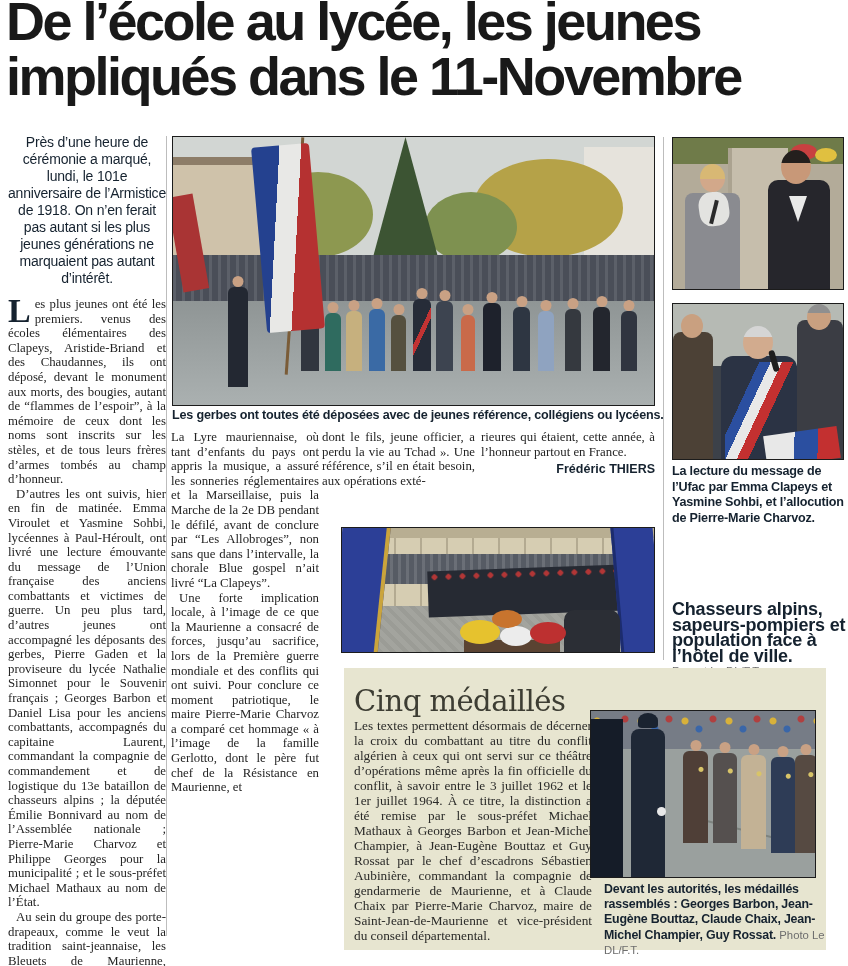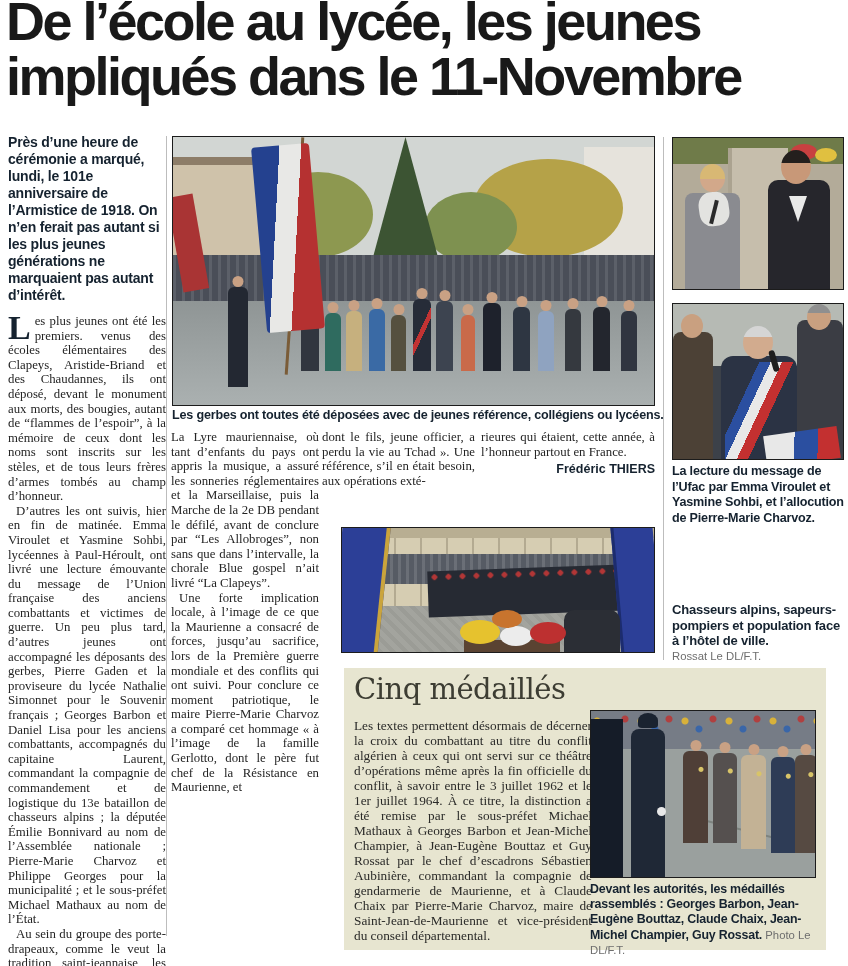--- a/index.html
+++ b/index.html
@@ -8,22 +8,22 @@
     --navy:#15222f; --teal:#1b6f94; --ink:#242424; --beige:#e7e5d0; --grey:#6e6e6e;
   }
   *{margin:0;padding:0;box-sizing:border-box;}
   body{background:#fff;}
   .page{position:relative;width:848px;height:966px;background:#fff;overflow:hidden;font-family:var(--serif);}
   .headline{position:absolute;left:6px;top:-6px;width:842px;font-family:var(--sans);
     font-weight:bold;font-size:54px;line-height:1.02;letter-spacing:-2.5px;color:#191919;}
   .col{position:absolute;font-size:12.8px;line-height:14.6px;color:var(--ink);text-align:justify;hyphens:auto;}
   .col p{margin:0;}
   .col1{left:8px;top:134px;width:158px;}
-  .standfirst{font-family:var(--sans);font-weight:bold;font-size:14px;line-height:17px;
-    color:var(--navy);text-align:left;letter-spacing:-0.2px;margin-bottom:10px !important;}
+  .standfirst{font-family:var(--sans);font-weight:normal;font-size:14px;line-height:17px;
+    color:var(--navy);text-align:center;letter-spacing:-0.2px;margin-bottom:10px !important;}
   .dropcap{float:left;font-family:var(--serif);font-weight:bold;font-size:34px;line-height:26px;
     color:var(--navy);padding:1px 4px 0 0;}
   .ind{text-indent:8px;}
   .vrule{position:absolute;width:1px;background:#bdbdbd;}
   .vrule1{left:166px;top:136px;height:800px;}
   .vrule2{left:663px;top:137px;height:523px;}
   .photo{position:absolute;border:1px solid #1c1c1c;overflow:hidden;background:#cfd3cf;}
   .lay{position:absolute;}
   .person{position:absolute;border-radius:6px 6px 0 0;}
   .person::before{content:"";position:absolute;left:50%;top:-11px;transform:translateX(-50%);
@@ -33,29 +33,29 @@
   .col2{left:171px;top:430px;width:148px;}
   .col3{left:322px;top:430px;width:153px;}
   .col4{left:481px;top:430px;width:174px;}
   .subhead{position:relative;font-family:var(--sans);font-weight:bold;font-size:14px;line-height:16.5px;
     color:var(--navy);text-align:left;letter-spacing:-0.2px;border-left:5px solid var(--teal);
     padding-left:7px;margin:9px 0 8px 0 !important;}
   .byline{font-family:var(--sans);font-weight:bold;font-size:12.5px;color:var(--navy);
     text-align:right;margin-top:3px !important;}
   .cap-r1{position:absolute;left:672px;top:464px;width:176px;font-size:12.6px;line-height:15.6px;}
   .cap-r2-wrap{position:absolute;left:672px;top:602px;width:176px;}
-  .cap-r2-wrap .caption{font-size:13px;line-height:15.6px;}
+  .cap-r2-wrap .caption{font-size:18px;line-height:15.6px;}
   .credit{font-family:var(--sans);font-weight:normal;font-size:11.3px;color:var(--grey);margin-top:1px;}
   .box{position:absolute;left:344px;top:668px;width:482px;height:282px;background:var(--beige);}
   .box h2{font-family:"DejaVu Serif",serif;font-weight:500;font-size:29px;letter-spacing:-0.5px;
-    color:#3d3d33;position:absolute;left:10px;top:4px;}
+    color:#3d3d33;position:absolute;left:10px;top:16px;}
   .box-body{position:absolute;left:10px;top:50px;width:238px;font-family:var(--serif);
     font-size:13.3px;line-height:15px;color:#2a2a28;text-align:justify;hyphens:auto;}
   .box-photo{left:246px;top:42px;width:226px;height:168px;}
-  .box-caption{position:absolute;left:246px;top:214px;width:230px;font-size:12.4px;line-height:15.2px;}
+  .box-caption{position:absolute;left:260px;top:214px;width:230px;font-size:12.4px;line-height:15.2px;}
   .credit-inline{font-family:var(--sans);font-weight:normal;font-size:11.3px;color:var(--grey);letter-spacing:0;}
   .main-photo{left:172px;top:136px;width:483px;height:270px;}
   .r1{left:672px;top:137px;width:172px;height:153px;background:#b3ab99;}
   .r2{left:672px;top:303px;width:172px;height:157px;background:#b6bab4;}
   .mid-photo{left:341px;top:527px;width:314px;height:126px;background:#d6cdb2;}
 </style>
 </head>
 <body>
 
 <div class="page">
@@ -151,21 +151,21 @@
     <i class="lay" style="left:8px;top:10px;width:22px;height:24px;background:#c9a080;border-radius:50%;"></i>
     <i class="lay" style="right:0;top:16px;width:46px;height:141px;background:#3b3d44;border-radius:8px 8px 0 0;"></i>
     <i class="lay" style="right:12px;top:0;width:24px;height:26px;background:linear-gradient(#8f8f8f 35%,#c9a080 35%);border-radius:50%;"></i>
     <i class="lay" style="left:48px;top:52px;width:76px;height:105px;background:#2b3344;border-radius:12px 12px 0 0;"></i>
     <i class="lay" style="left:52px;top:58px;width:68px;height:99px;background:linear-gradient(115deg,rgba(0,0,0,0) 30%,#2b4fa0 30% 40%,#e8e8e8 40% 50%,#c33030 50% 60%,rgba(0,0,0,0) 60%);"></i>
     <i class="lay" style="left:70px;top:22px;width:30px;height:33px;background:linear-gradient(#d5d5d5 32%,#d2ab8e 32%);border-radius:50%;"></i>
     <i class="lay" style="left:98px;top:46px;width:6px;height:22px;background:#1e1e1e;transform:rotate(-16deg);border-radius:3px;"></i>
     <i class="lay" style="right:4px;bottom:-4px;width:74px;height:32px;background:linear-gradient(100deg,#e8e8e8 40%,#2b4fa0 40% 70%,#c33030 70%);transform:rotate(-8deg);"></i>
   </figure>
 
-  <p class="caption cap-r1">La lecture du message de l’Ufac par Emma Viroulet et Yasmine Sohbi, et l’allocution de Pierre-Marie Charvoz.</p>
+  <p class="caption cap-r1">La lecture du message de l’Ufac par Emma Clapeys et Yasmine Sohbi, et l’allocution de Pierre-Marie Charvoz.</p>
   <div class="cap-r2-wrap">
     <p class="caption">Chasseurs alpins, sapeurs-pompiers et population face à l’hôtel de ville.</p>
     <p class="credit">Rossat Le DL/F.T.</p>
   </div>
 
   <section class="box">
     <h2>Cinq médaillés</h2>
     <p class="box-body">Les textes permettent désormais de décerner la croix du combattant au titre du conflit algérien à ceux qui ont servi sur ce théâtre d’opérations même après la fin officielle du conflit, à savoir entre le 3 juillet 1962 et le 1er juillet 1964. À ce titre, la distinction a été remise par le sous-préfet Michael Mathaux à Georges Barbon et Jean-Michel Champier, à Jean-Eugène Bouttaz et Guy Rossat par le chef d’escadrons Sébastien Aubinière, commandant la compagnie de gendarmerie de Maurienne, et à Claude Chaix par Pierre-Marie Charvoz, maire de Saint-Jean-de-Maurienne et vice-président du conseil départemental.</p>
 
     <figure class="photo box-photo">

